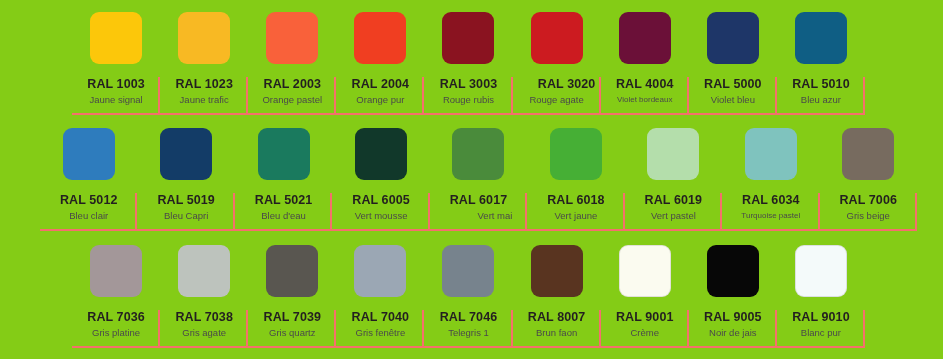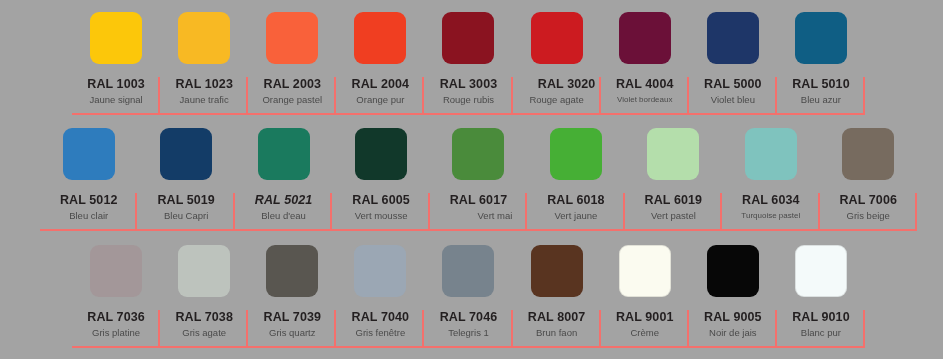--- a/index.html
+++ b/index.html
@@ -11,21 +11,21 @@
     width: 943px;
     height: 359px;
     font-family: "Liberation Sans", sans-serif;
     -webkit-font-smoothing: antialiased;
     overflow: hidden;
   }
   .chart {
     position: relative;
     width: 943px;
     height: 359px;
-    background: #a3a3a3;
+    background: #84cc16;
   }
 
   .row {
     position: absolute;
     display: flex;
     flex-direction: row;
     align-items: flex-end;
     box-sizing: border-box;
   }
 
@@ -161,21 +161,21 @@
         <div class="divider" style="background: rgb(244, 112, 108);"></div>
       </div>
       <div class="cell">
         <div class="swatch" style="background: rgb(19, 60, 103);"></div>
         <div class="code" style="color: rgb(35, 31, 32);">RAL 5019</div>
         <div class="name" style="color: rgb(74, 74, 74);">Bleu Capri</div>
         <div class="divider" style="background: rgb(244, 112, 108);"></div>
       </div>
       <div class="cell">
         <div class="swatch" style="background: rgb(26, 122, 94);"></div>
-        <div class="code" style="color: rgb(35, 31, 32); font-style: italic;">RAL 5021</div>
+        <div class="code" style="color: rgb(35, 31, 32);">RAL 5021</div>
         <div class="name" style="color: rgb(74, 74, 74);">Bleu d'eau</div>
         <div class="divider" style="background: rgb(244, 112, 108);"></div>
       </div>
       <div class="cell">
         <div class="swatch" style="background: rgb(17, 56, 42);"></div>
         <div class="code" style="color: rgb(35, 31, 32);">RAL 6005</div>
         <div class="name" style="color: rgb(74, 74, 74);">Vert mousse</div>
         <div class="divider" style="background: rgb(244, 112, 108);"></div>
       </div>
       <div class="cell">

